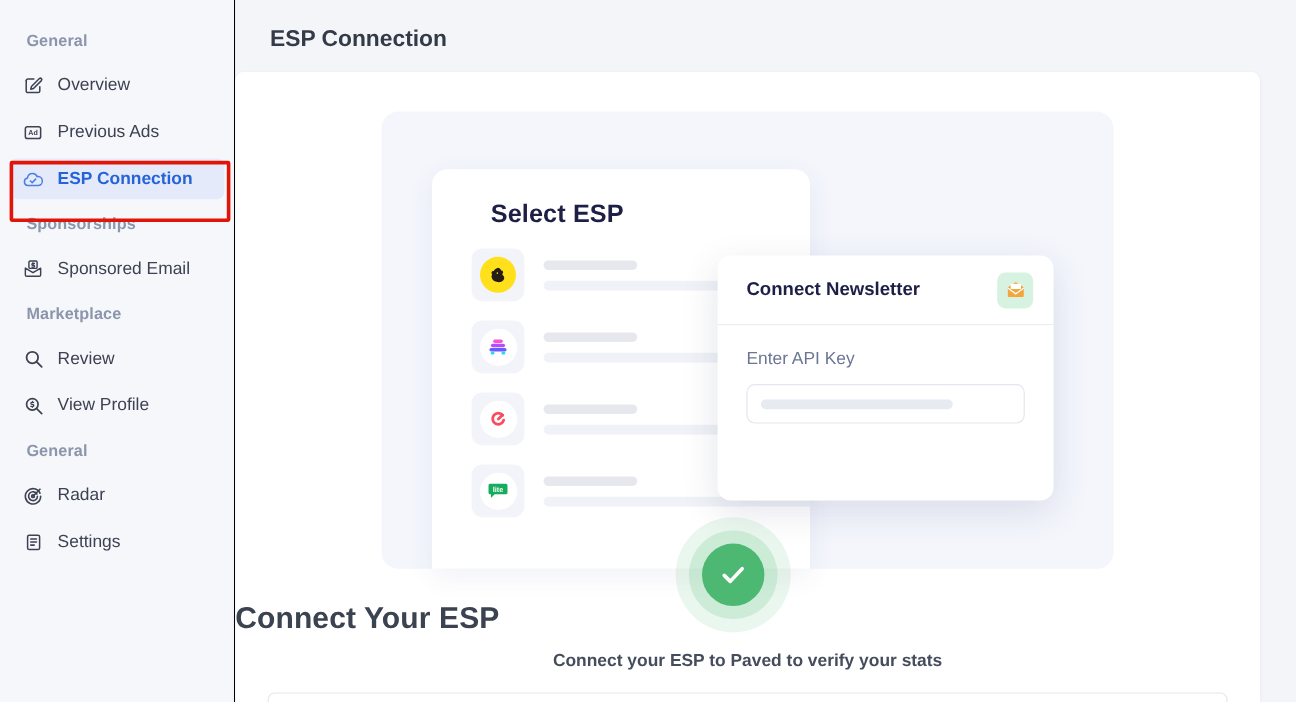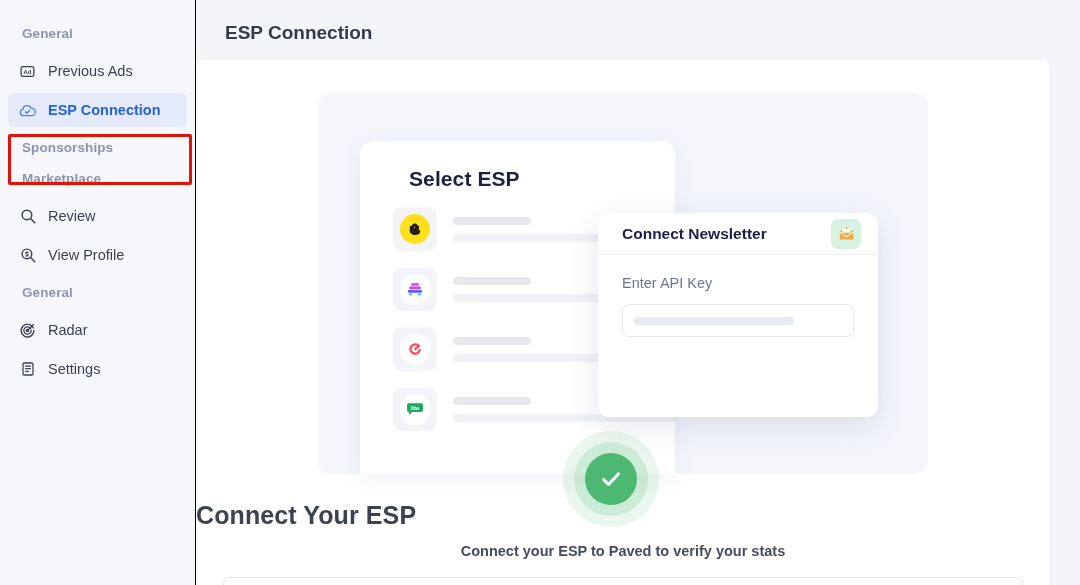--- a/index.html
+++ b/index.html
@@ -149,21 +149,21 @@
   .connect-card {
     position: absolute;
     left: 280px; top: 120px;
     width: 280px; height: 204px;
     background: #ffffff;
     border-radius: 11px;
     box-shadow: 0 9px 30px rgba(45,55,110,.13);
     overflow: hidden;
   }
   .connect-head {
-    height: 42px;
+    height: 58px;
     display: flex; align-items: center;
     padding: 0 17px 0 24px;
     border-bottom: 1px solid #eceef4;
   }
   .connect-head .title {
     font-size: 15.5px; font-weight: 700; color: #1d1f45;
     flex: 1 1 auto;
   }
   .mail-badge {
     width: 30px; height: 30px; border-radius: 7px;
@@ -232,20 +232,30 @@
 </head>
 <body>
 
 <div class="app">
 
   <nav class="sidebar">
 
     <div>
       <div class="nav-section">General</div>
 
+      <div class="nav-item">
+        <span class="ico">
+          <svg width="17" height="17" viewBox="0 0 24 24" fill="none" stroke="currentColor" stroke-width="1.8" stroke-linecap="round" stroke-linejoin="round">
+            <path d="M4 6a2 2 0 0 1 2-2h7"></path>
+              <path d="M20 13v5a2 2 0 0 1-2 2H6a2 2 0 0 1-2-2V6"></path>
+            <path d="M19.5 3.5a1.7 1.7 0 0 1 2.4 2.4L12.6 15.2l-3.2.8.8-3.2z"></path>
+          </svg>
+        </span>
+        <span class="label">Overview</span>
+      </div>
 
       <div class="nav-item">
         <span class="ico">
           <svg width="17" height="17" viewBox="0 0 24 24" fill="none" stroke="currentColor" stroke-width="1.8">
             <rect x="3" y="5" width="18" height="14" rx="2.5"></rect>
             <text x="12" y="15.3" font-size="8.4" font-family="Liberation Sans, sans-serif" fill="currentColor" stroke="none" text-anchor="middle" font-weight="700">Ad</text>
           </svg>
         </span>
         <span class="label">Previous Ads</span>
       </div>
@@ -257,20 +267,30 @@
             <path d="M9.3 13.6l1.9 1.9 3.6-3.8"></path>
           </svg>
         </span>
         <span class="label">ESP Connection</span>
       </div>
     </div>
 
     <div>
       <div class="nav-section">Sponsorships</div>
 
+      <div class="nav-item">
+        <span class="ico">
+          <svg width="17" height="17" viewBox="0 0 24 24" fill="none" stroke="currentColor" stroke-width="1.7" stroke-linecap="round" stroke-linejoin="round">
+            <path d="M3 10.5v8a1.6 1.6 0 0 0 1.6 1.6h14.8A1.6 1.6 0 0 0 21 18.5v-8l-9 5.4z"></path>
+            <rect x="7.2" y="2.2" width="9.6" height="8.6" rx="1.4"></rect>
+            <path d="M13.6 5.1h-1.8a1.05 1.05 0 0 0 0 2.1h.9a1.05 1.05 0 0 1 0 2.1h-1.9M12 4.2v.9M12 9.3v.9"></path>
+          </svg>
+        </span>
+        <span class="label">Sponsored Email</span>
+      </div>
 
     </div>
 
     <div>
       <div class="nav-section">Marketplace</div>
 
       <div class="nav-item">
         <span class="ico">
           <svg width="18" height="18" viewBox="0 0 24 24" fill="none" stroke="currentColor" stroke-width="2" stroke-linecap="round">
             <circle cx="10.6" cy="10.6" r="6.4"></circle>

